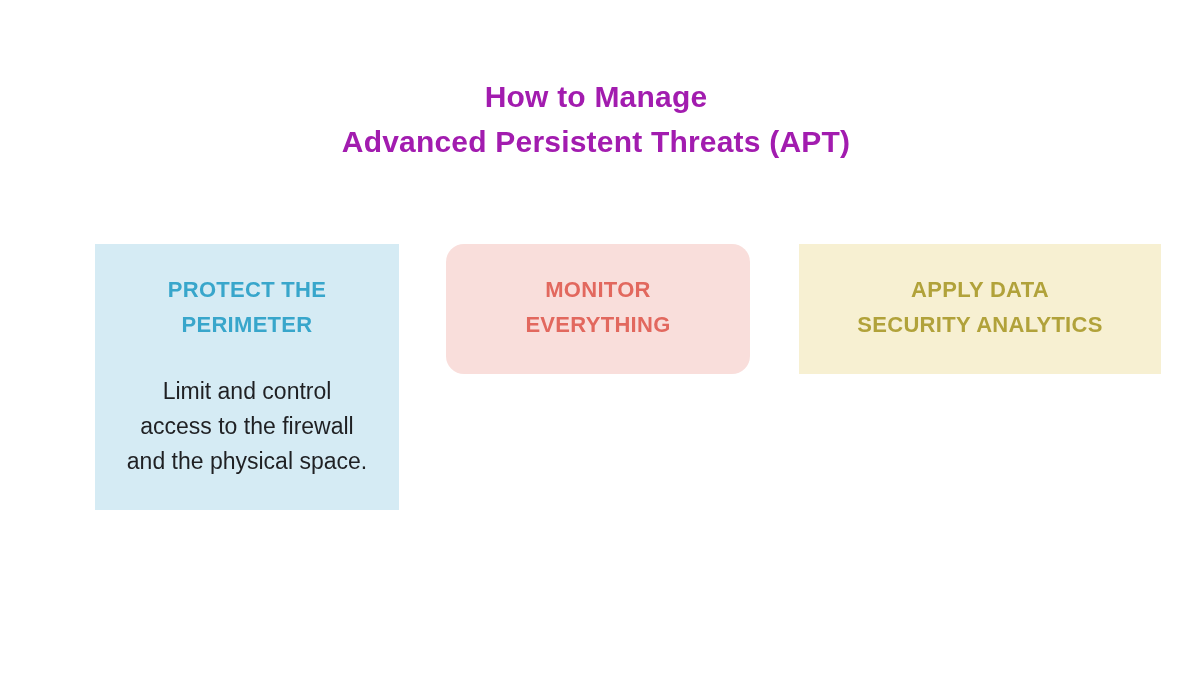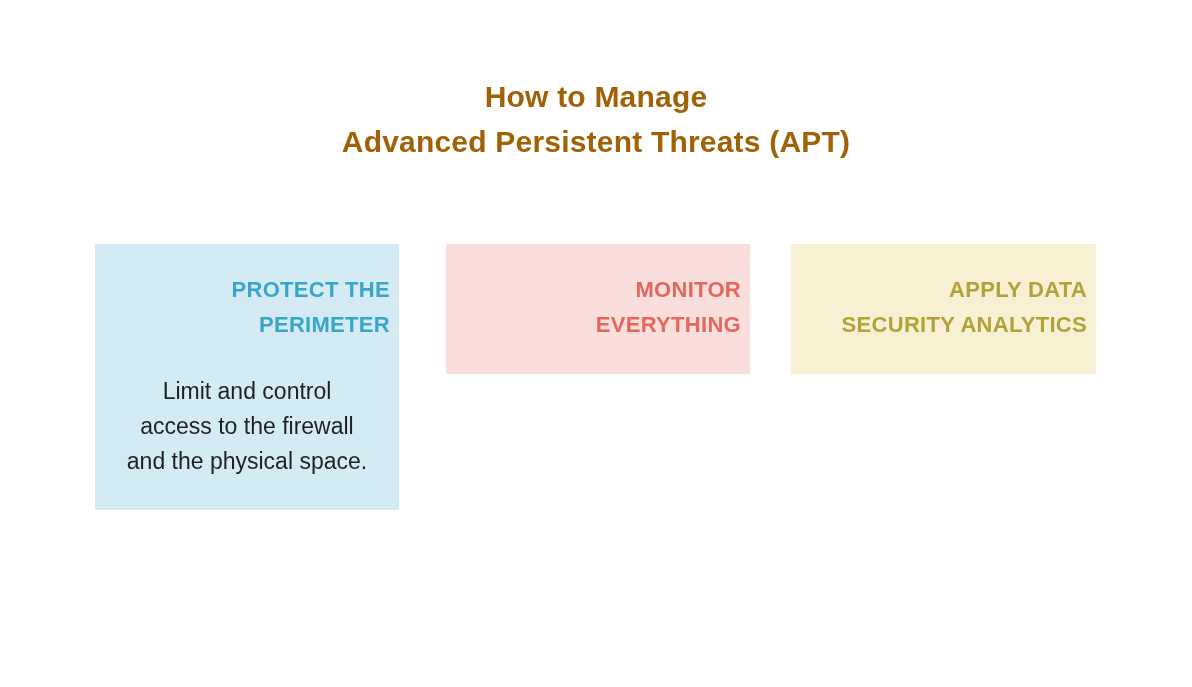--- a/index.html
+++ b/index.html
@@ -37,62 +37,62 @@
     left: 95px;
     display: flex;
     align-items: flex-start;
   }
   .card {
     width: 304px;
     box-sizing: border-box;
   }
   .card-1 { margin-right: 47px; }
   .card-2 { margin-right: 41px; }
-  .card-3 { width: 305px; }
+  .card-3 { width: 362px; margin-left: 8px; }
   .card-heading {
     margin: 0;
     box-sizing: border-box;
     height: 130px;
     padding: 28px 9px 0;
     font-size: 22px;
     line-height: 35px;
     font-weight: 700;
     letter-spacing: 0.3px;
-    text-align: right;
+    text-align: center;
     white-space: pre-line;
   }
   .card-body {
     margin: 0;
     padding: 0 18px 31px;
     font-size: 23px;
     line-height: 35px;
     font-weight: 400;
     text-align: center;
     white-space: pre-line;
   }
 </style>
 </head>
 <body style="background: rgb(255, 255, 255);">
 
 <div class="canvas">
 
-  <h1 class="title" style="color: #a16207;">How to Manage
+  <h1 class="title" style="color: #a21caf;">How to Manage
 Advanced Persistent Threats (APT)</h1>
 
   <div class="cards">
 
     <section class="card card-1" style="background-color: rgb(213, 235, 244);">
       <h2 class="card-heading" style="color: rgb(56, 166, 203);">PROTECT THE
 PERIMETER</h2>
       <p class="card-body" style="color: rgb(31, 32, 35);">Limit and control
 access to the firewall
 and the physical space.</p>
     </section>
 
-    <section class="card card-2" style="background-color: rgb(249, 222, 219);">
+    <section class="card card-2" style="background-color: rgb(249, 222, 219); border-radius: 18px;">
       <h2 class="card-heading" style="color: rgb(226, 104, 94);">MONITOR
 EVERYTHING</h2>
     </section>
 
     <section class="card card-3" style="background-color: rgb(247, 240, 210);">
       <h2 class="card-heading" style="color: rgb(177, 162, 58);">APPLY DATA
 SECURITY ANALYTICS</h2>
     </section>
 
   </div>

